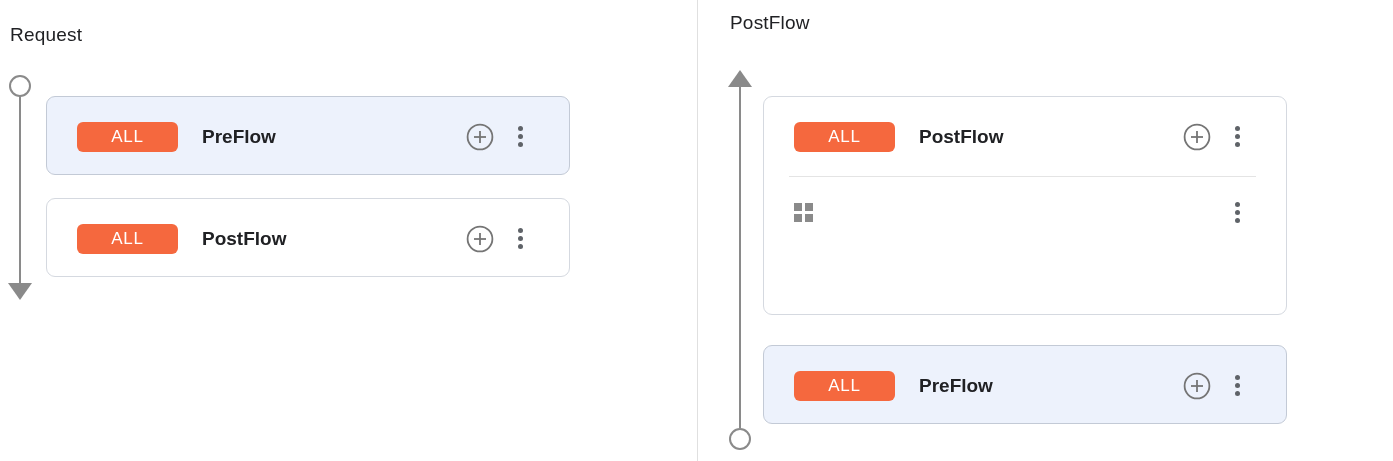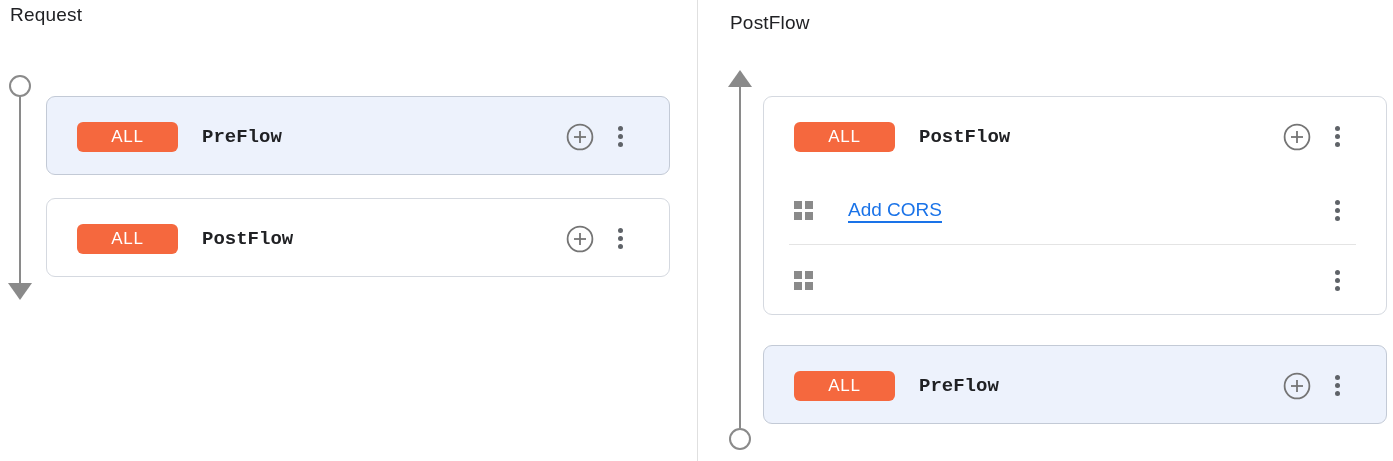--- a/index.html
+++ b/index.html
@@ -52,21 +52,21 @@
   .panel-divider {
     position: absolute;
     left: 697px; top: 0;
     width: 1px; height: 461px;
     background: #e0e0e0;
   }
   
   .flow-card {
     position: absolute;
     box-sizing: border-box;
-    width: 624px;
+    width: 524px;
     background: #ffffff;
     border: 1px solid #d5d9e0;
     border-radius: 9px;
   }
   .flow-card.selected {
     background: #edf2fc;
     border-color: #c3cad6;
   }
   .flow-header {
     display: flex;
@@ -86,21 +86,20 @@
     font-size: 17px;
     font-weight: 500;
     letter-spacing: 0.8px;
     margin-right: 24px;
     flex: none;
   }
   .flow-name {
     font-size: 19px;
     font-weight: 700;
     color: #202124;
-    font-family: Liberation Mono, monospace;
   }
   .spacer { flex: 1; }
   .plus-btn {
     width: 28px; height: 28px;
     margin-right: 17px;
     flex: none;
     cursor: pointer;
     background: transparent;
     border: none;
     padding: 0;
@@ -152,21 +151,21 @@
     height: 1px;
     background: #e4e4e4;
     margin: 0 30px 0 25px;
   }
 </style>
 </head>
 <body>
 
 <div id="stage">
 
-  <div class="panel-title" style="left:10px; top:4px;">Request</div>
+  <div class="panel-title" style="left:10px; top:24px;">Request</div>
 
   <div class="tl-circle" style="left:9px; top:75px;"></div>
   <div class="tl-line" style="left:19px; top:96px; height:188px;"></div>
   <div class="tl-arrow-down" style="left:8px; top:283px;"></div>
 
   <div class="flow-card selected" style="left:46px; top:96px; height:79px;">
     <div class="flow-header">
       <div class="badge" style="background:#f5683e;">ALL</div>
       <div class="flow-name">PreFlow</div>
       <div class="spacer"></div>
@@ -225,35 +224,20 @@
           <line x1="8" y1="14" x2="20" y2="14" stroke="#757575" stroke-width="1.8"></line>
         </svg>
       </button>
       <button class="kebab">
         <i></i>
           <i></i>
           <i></i>
       </button>
     </div>
 
-    <div class="policy-row">
-      <div class="grid-icon">
-        <i></i>
-          <i></i>
-          <i></i>
-          <i></i>
-      </div>
-      <a class="policy-link">Add CORS</a>
-      <div class="spacer"></div>
-      <button class="kebab">
-        <i></i>
-          <i></i>
-          <i></i>
-      </button>
-    </div>
 
     <div class="row-divider"></div>
 
     <div class="policy-row tall">
       <div class="grid-icon">
         <i></i>
           <i></i>
           <i></i>
           <i></i>
       </div>

